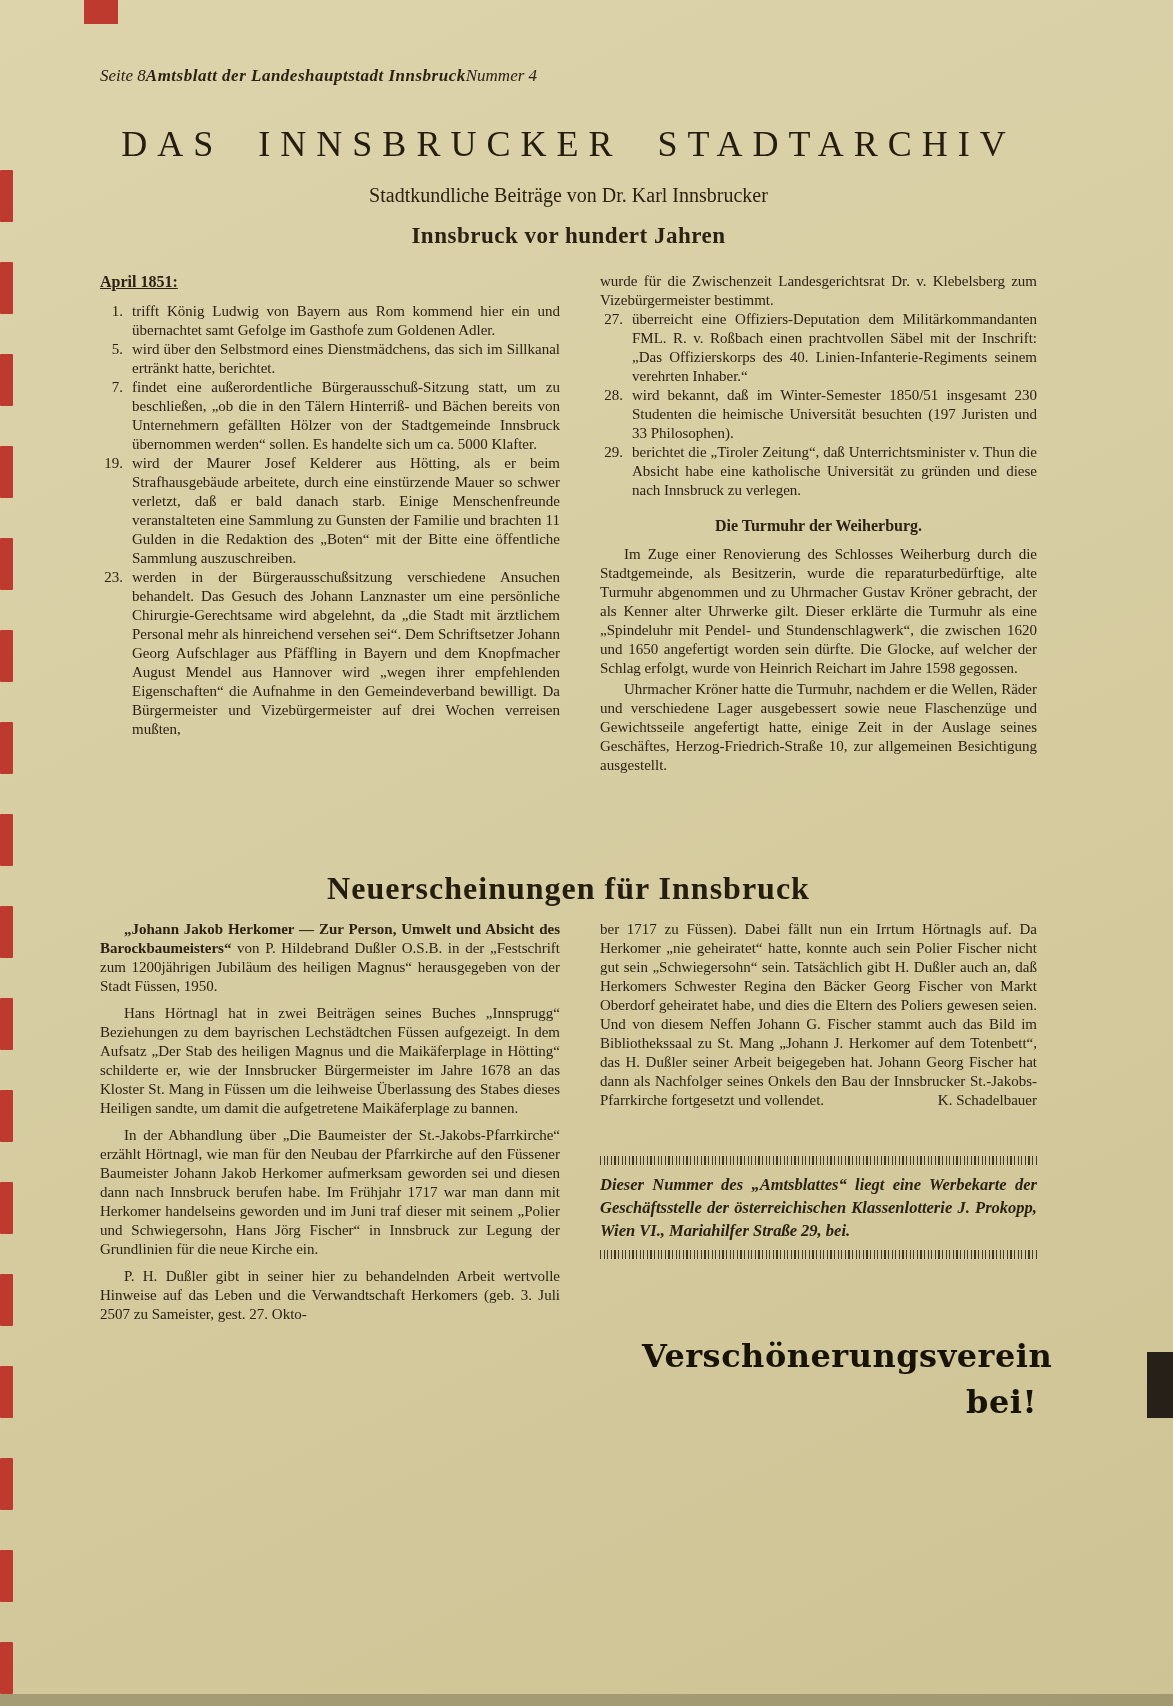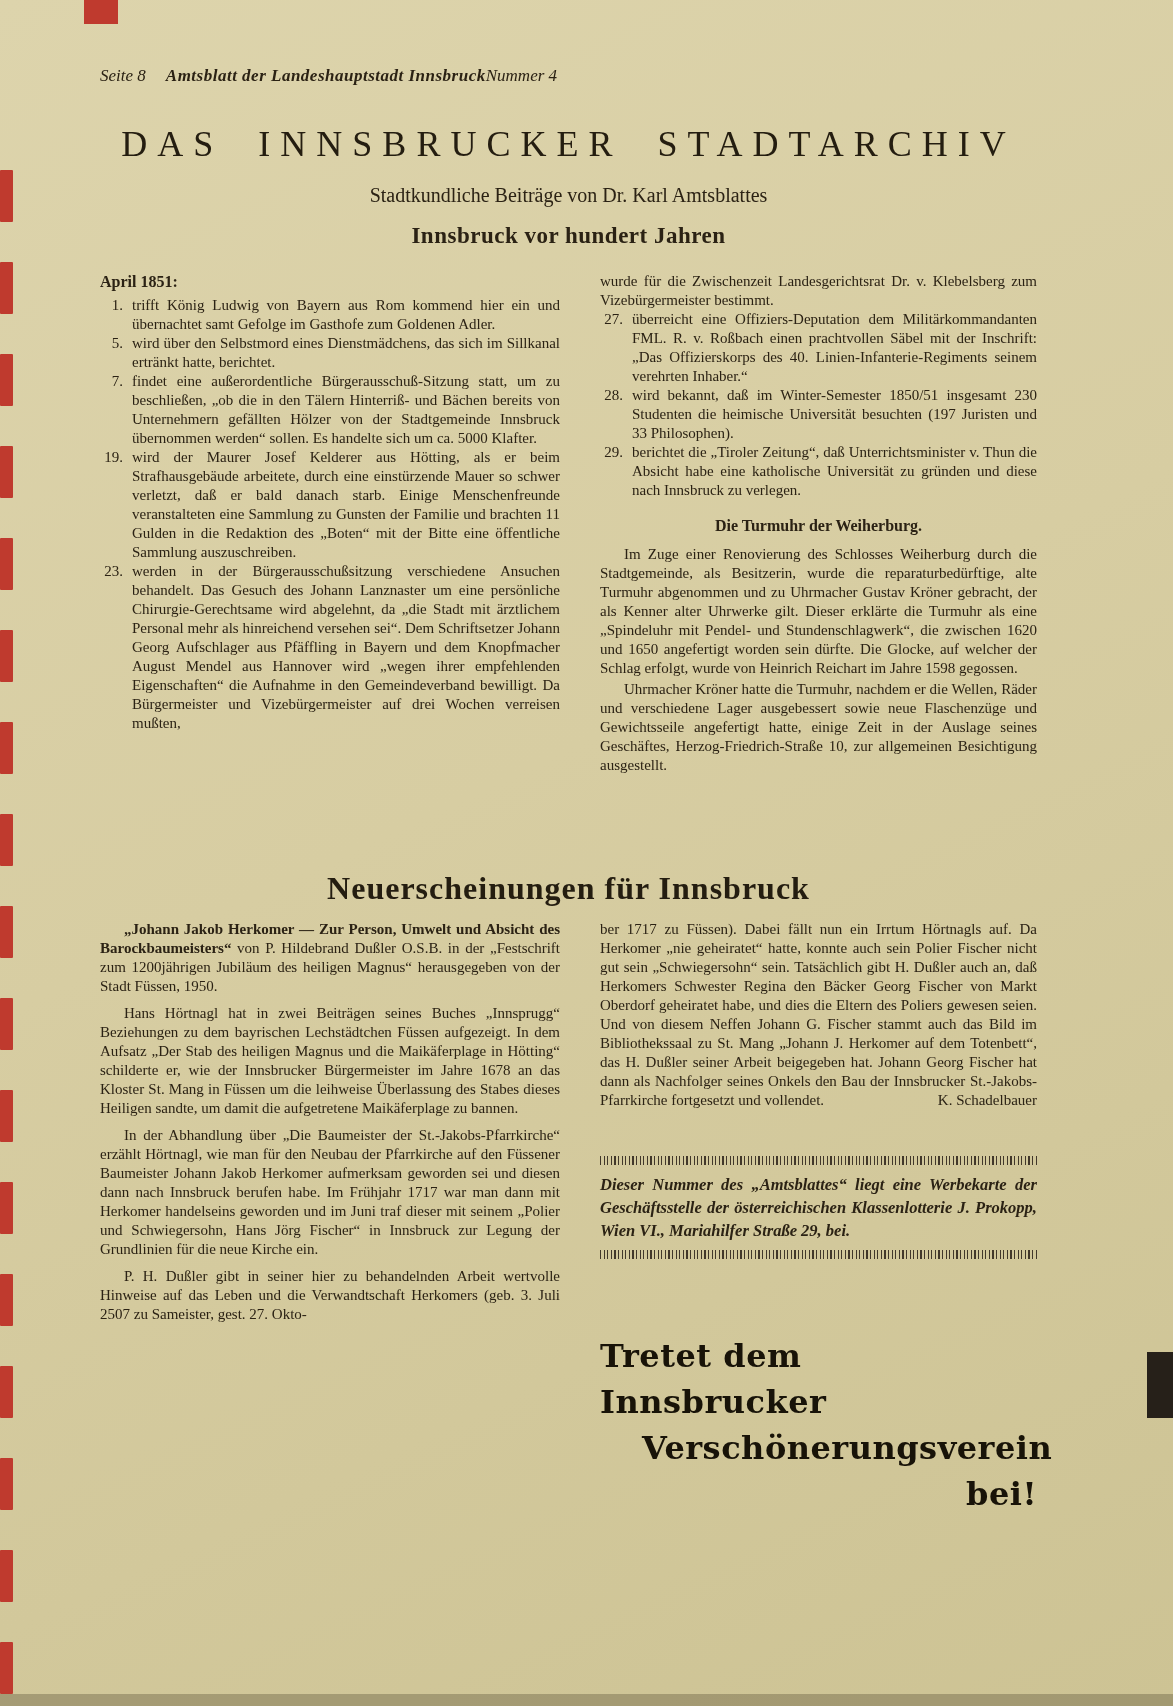--- a/index.html
+++ b/index.html
@@ -8,36 +8,36 @@
         background:linear-gradient(155deg,#ddd4ac 0%,#d7cda2 45%,#cdc394 100%);
         color:#2b2214;overflow:hidden;}
   
   .red-mark{position:absolute;left:0;width:13px;height:52px;background:#bf3a2e;border-radius:1px;}
   .corner-stamp{position:absolute;left:84px;top:0;width:34px;height:24px;background:#bf3a2e;}
   .edge-block{position:absolute;right:0;top:1352px;width:26px;height:66px;background:#262019;}
   .bottom-shadow{position:absolute;left:0;top:1694px;width:100%;height:12px;background:rgba(84,74,48,0.35);}
 
   .page-header{position:absolute;top:66px;left:100px;width:937px;display:flex;
                justify-content:flex-start;align-items:baseline;font-size:17px;font-style:italic;}
-  .page-header .jt{font-weight:bold;letter-spacing:0.5px;margin-left:20px;}
+  .page-header .jt{font-weight:bold;letter-spacing:0.5px;}
 
   .masthead{position:absolute;top:120px;left:100px;width:937px;text-align:center;}
   .mast-title{font-size:36px;line-height:48px;letter-spacing:10px;word-spacing:16px;
               white-space:nowrap;color:#241d10;}
   .mast-subtitle{font-size:20px;margin-top:16px;}
   .sec1-heading{font-size:23px;font-weight:bold;margin-top:16px;letter-spacing:0.5px;}
 
   .cols{position:absolute;left:100px;width:937px;display:flex;gap:40px;
         font-size:15px;line-height:19px;}
   .cols1{top:272px;}
   .cols2{top:920px;}
   .col-left{width:460px;flex:0 0 460px;}
   .col-right{width:437px;flex:0 0 437px;}
 
-  .date-heading{font-weight:bold;font-size:16px;margin-bottom:5px;}
+  .date-heading{font-weight:bold;font-size:16px;margin-bottom:11px;text-decoration:underline;}
   .entry{display:flex;}
   .entry .num{flex:0 0 32px;text-align:right;padding-right:9px;box-sizing:border-box;}
   .entry .etext{flex:1;text-align:justify;}
 
   p.body{margin:0;text-align:justify;}
   p.body + p.body{margin-top:2px;}
   p.indent{text-indent:24px;}
   .subheading{text-align:center;font-weight:bold;font-size:16px;margin:16px 0 10px;}
 
   .sec2-heading{position:absolute;top:858px;left:100px;width:937px;text-align:center;
@@ -84,21 +84,21 @@
   <div class="bottom-shadow"></div>
 
   <div class="page-header">
     <span>Seite 8</span>
     <span class="jt">Amtsblatt der Landeshauptstadt Innsbruck</span>
     <span>Nummer 4</span>
   </div>
 
   <div class="masthead">
     <div class="mast-title">DAS INNSBRUCKER STADTARCHIV</div>
-    <div class="mast-subtitle">Stadtkundliche Beiträge von Dr. Karl Amtsblattes</div>
+    <div class="mast-subtitle">Stadtkundliche Beiträge von Dr. Karl Innsbrucker</div>
     <div class="sec1-heading">Innsbruck vor hundert Jahren</div>
   </div>
 
   <div class="cols cols1">
     <div class="col-left">
       <div class="date-heading">April 1851:</div>
 
       <div class="entry">
         <span class="num">1.</span>
         <span class="etext">trifft König Ludwig von Bayern aus Rom kommend hier ein und übernachtet samt Gefolge im Gasthofe zum Goldenen Adler.</span>
@@ -156,19 +156,18 @@
     <div class="col-right">
       <p class="body"><span>ber 1717 zu Füssen). Dabei fällt nun ein Irrtum Hörtnagls auf. Da Herkomer „nie geheiratet“ hatte, konnte auch sein Polier Fischer nicht gut sein „Schwiegersohn“ sein. Tatsächlich gibt H. Dußler auch an, daß Herkomers Schwester Regina den Bäcker Georg Fischer von Markt Oberdorf geheiratet habe, und dies die Eltern des Poliers gewesen seien. Und von diesem Neffen Johann G. Fischer stammt auch das Bild im Bibliothekssaal zu St. Mang „Johann J. Herkomer auf dem Totenbett“, das H. Dußler seiner Arbeit beigegeben hat. Johann Georg Fischer hat dann als Nachfolger seines Onkels den Bau der Innsbrucker St.-Jakobs-Pfarrkirche fortgesetzt und vollendet.</span><span class="sig">K. Schadelbauer</span></p>
 
       <div class="notice-box">
         <div class="comb"></div>
         <p class="notice-text">Dieser Nummer des „Amtsblattes“ liegt eine Werbekarte der Geschäftsstelle der österreichischen Klassenlotterie J. Prokopp, Wien VI., Mariahilfer Straße 29, bei.</p>
         <div class="comb"></div>
       </div>
 
       <div class="slogan">
-        <div class="slogan-l1">Tretet dem Innsbrucker</div>
         <div class="slogan-l2">Verschönerungsverein bei!</div>
       </div>
     </div>
   </div>
 
 </div>
 
 </body></html>

